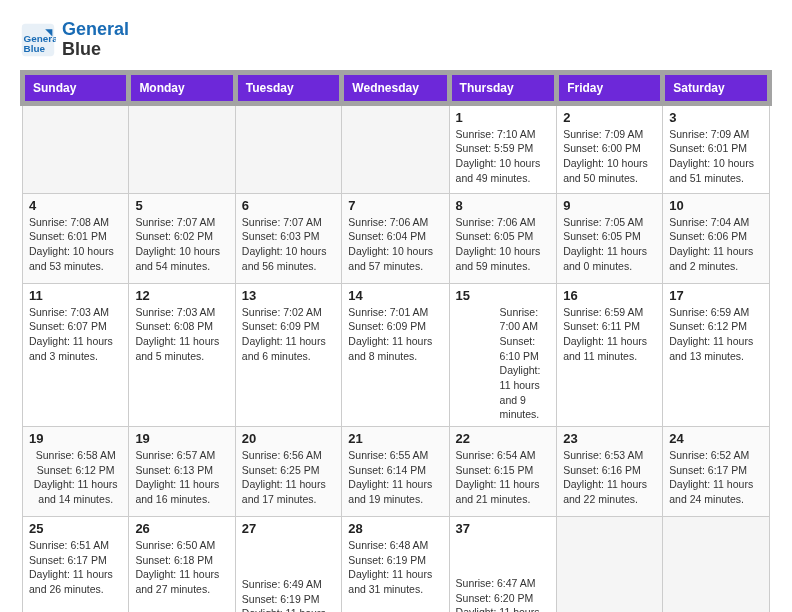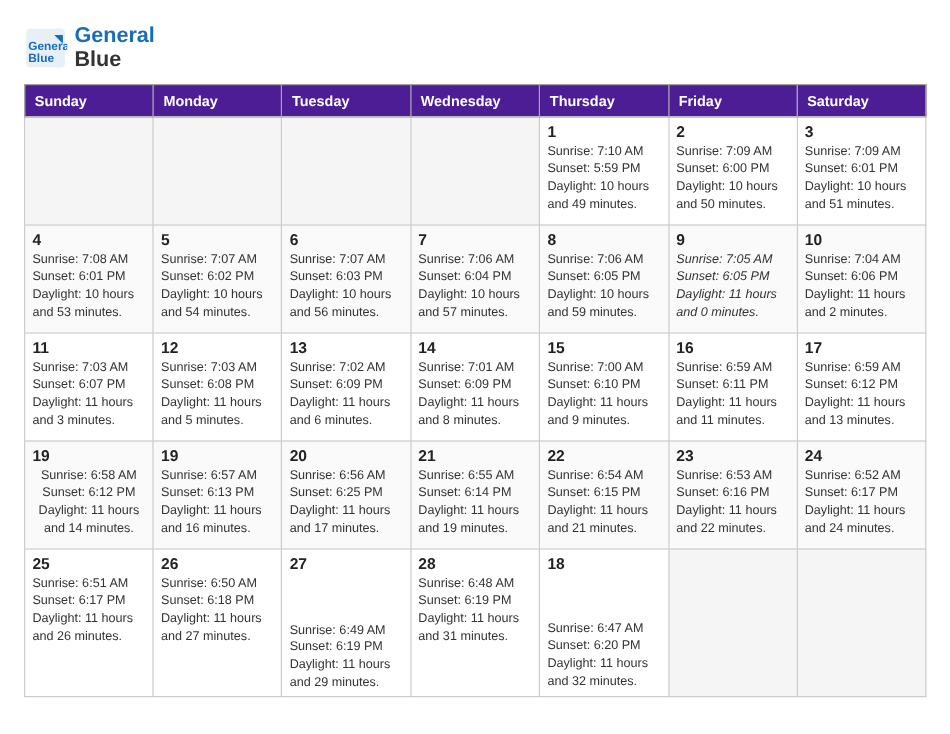--- a/index.html
+++ b/index.html
@@ -43,26 +43,26 @@
     .location {
       font-size: 16px;
       color: #555;
     }
     .calendar {
       width: 100%;
       border-collapse: collapse;
       font-size: 11px;
     }
     .calendar th {
-      background: #4c1d95;
+      background: #6d28d9;
       color: #fff;
       text-align: left;
       padding: 6px 8px;
       font-size: 12px;
-      border: 1px solid #a3a3a3;
+      border: 5px solid #a3a3a3;
     }
     .calendar td {
       border: 1px solid #ccc;
       vertical-align: top;
       padding: 4px 6px;
       width: 108px;
       min-height: 80px;
       height: 90px;
       background: #fff;
     }
@@ -182,21 +182,21 @@
         </td>
         <td>
           <span class="day-num">8</span>
           <div class="day-info" style="white-space: pre-line;">Sunrise: 7:06 AM
 Sunset: 6:05 PM
 Daylight: 10 hours
 and 59 minutes.</div>
         </td>
         <td>
           <span class="day-num">9</span>
-          <div class="day-info" style="white-space: pre-line; font-style: italic;">Sunrise: 7:05 AM
+          <div class="day-info" style="white-space: pre-line;">Sunrise: 7:05 AM
 Sunset: 6:05 PM
 Daylight: 11 hours
 and 0 minutes.</div>
         </td>
         <td>
           <span class="day-num">10</span>
           <div class="day-info" style="white-space: pre-line;">Sunrise: 7:04 AM
 Sunset: 6:06 PM
 Daylight: 11 hours
 and 2 minutes.</div>
@@ -226,21 +226,21 @@
         </td>
         <td>
           <span class="day-num">14</span>
           <div class="day-info" style="white-space: pre-line;">Sunrise: 7:01 AM
 Sunset: 6:09 PM
 Daylight: 11 hours
 and 8 minutes.</div>
         </td>
         <td>
           <span class="day-num">15</span>
-          <div class="day-info" style="white-space: pre-line;">Sunrise: 7:00 AM
+          <div class="day-info" style="white-space: pre-line; margin-left: 44px;">Sunrise: 7:00 AM
 Sunset: 6:10 PM
 Daylight: 11 hours
 and 9 minutes.</div>
         </td>
         <td>
           <span class="day-num">16</span>
           <div class="day-info" style="white-space: pre-line;">Sunrise: 6:59 AM
 Sunset: 6:11 PM
 Daylight: 11 hours
 and 11 minutes.</div>
@@ -327,21 +327,21 @@
 and 29 minutes.</div>
         </td>
         <td>
           <span class="day-num">28</span>
           <div class="day-info" style="white-space: pre-line;">Sunrise: 6:48 AM
 Sunset: 6:19 PM
 Daylight: 11 hours
 and 31 minutes.</div>
         </td>
         <td>
-          <span class="day-num">18</span>
+          <span class="day-num">37</span>
           <div class="day-info" style="white-space: pre-line; margin-top: 40px;">Sunrise: 6:47 AM
 Sunset: 6:20 PM
 Daylight: 11 hours
 and 32 minutes.</div>
         </td>
         <td class="empty"></td>
         <td class="empty"></td>
       </tr>
     </tbody>
 </table>

